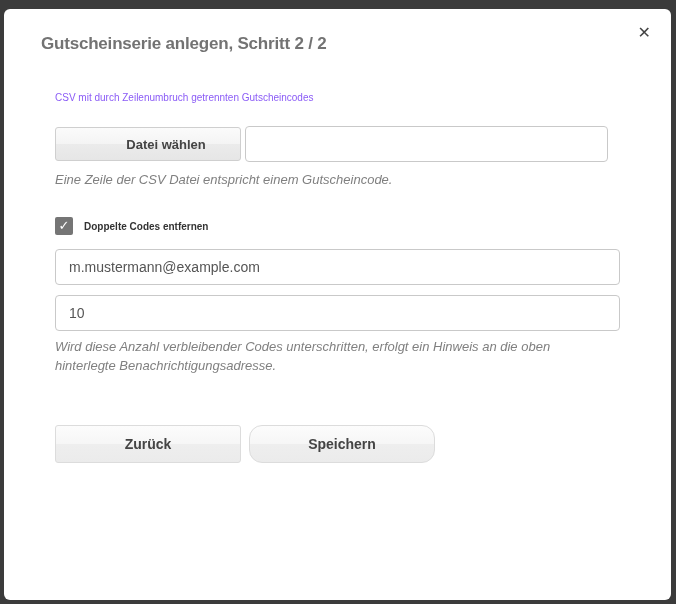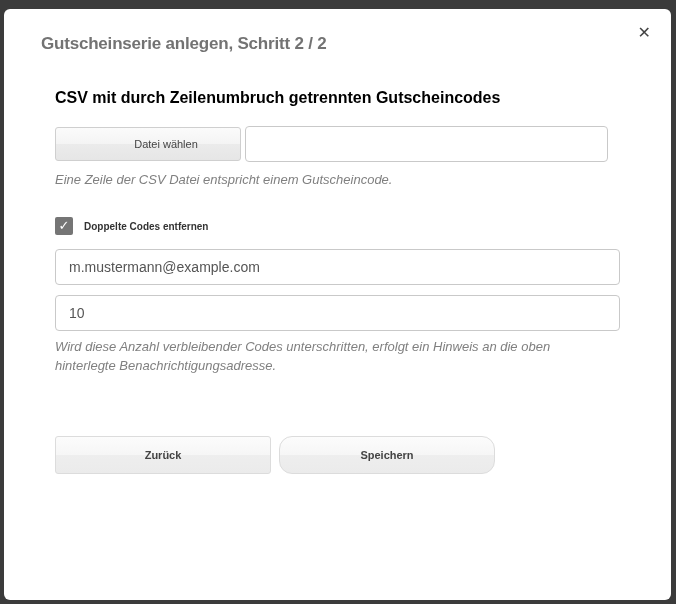--- a/index.html
+++ b/index.html
@@ -34,23 +34,23 @@
   .dialog-title {
     font-size: 17px;
     font-weight: bold;
     color: #737373;
     letter-spacing: -0.2px;
     margin-left: -14px; 
     line-height: 22px;
   }
 
   .section-label {
-    font-size: 16px;
-    font-weight: bold;
-    color: #000000;
+    font-size: 10px;
+    font-weight: normal;
+    color: #8b5cf6;
     line-height: 17px;
   }
 
   .csv-label { margin-top: 34px; }
 
   .file-row {
     margin-top: 20px;
     display: flex;
     align-items: stretch;
   }
@@ -58,22 +58,22 @@
   .btn-file {
     width: 186px;
     height: 34px;
     margin-top: 1px;
     margin-right: 4px;
     flex: none;
     border: 1px solid #cfcfcf;
     border-radius: 3px;
     background: linear-gradient(#fbfbfb, #f4f4f4 49%, #ebebeb 50%, #e6e6e6);
     font-family: inherit;
-    font-size: 11px;
-    font-weight: normal;
+    font-size: 13px;
+    font-weight: bold;
     color: #444;
     cursor: pointer;
     padding-left: 36px;
   }
 
   .text-input {
     height: 36px;
     border: 1px solid #c9c9c9;
     border-radius: 4px;
     background: #fff;
@@ -130,31 +130,30 @@
   .limit-label { margin-top: 23px; }
   .limit-input { margin-top: 10px; width: 100%; display: block; }
   .limit-helper { margin-top: 6px; max-width: 540px; }
 
   .footer-row {
     margin-top: 50px;
     display: flex;
   }
 
   .btn-action {
-    width: 216px;
+    width: 186px;
     height: 38px;
     border: 1px solid #dcdcdc;
     border-radius: 3px;
     background: linear-gradient(#fcfcfc, #f6f6f6 49%, #eeeeee 50%, #ebebeb);
     font-family: inherit;
-    font-size: 11px;
+    font-size: 14px;
     font-weight: bold;
     color: #444;
     cursor: pointer;
-    margin-top: 11px;
   }
   .btn-action + .btn-action { margin-left: 8px; border-radius: 13px; }
 </style>
 </head>
 <body>
 
 <div class="modal">
 
   <span class="modal-close">✕</span>
 

